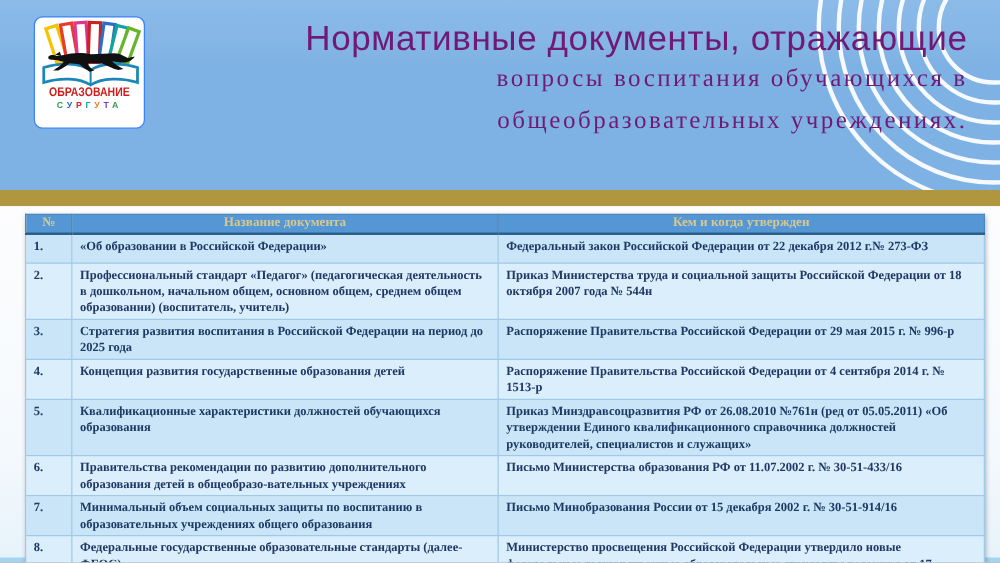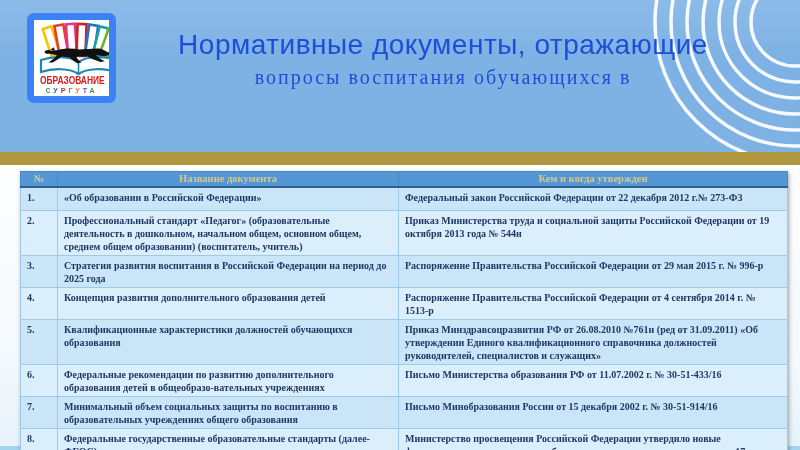--- a/index.html
+++ b/index.html
@@ -21,36 +21,36 @@
     position:absolute;left:0;top:165px;width:800px;height:285px;
     background:linear-gradient(180deg,#fdfdfe 0%,#f4f9fd 70%,#e6f2fa 100%);
   }
   .bottom-strip{
     position:absolute;left:0;bottom:0;width:800px;height:4px;
     background:var(--strip,#a3d5f1);
   }
   
   .logo-card{
     position:absolute;left:27px;top:13px;width:89px;height:90px;
-    background:#fff;border:7px solid #3b82f6;border-radius:7px;
+    background:#fff;border:1px solid #3b82f6;border-radius:7px;
     box-sizing:border-box;text-align:center;overflow:hidden;
   }
   .logo-card svg{display:block;margin:0 auto;}
   .logo-line1{
     font-family:"Liberation Sans",sans-serif;font-weight:bold;
     font-size:10px;line-height:11px;color:#cf1d1d;
     transform:scaleX(.84);transform-origin:center;white-space:nowrap;margin-top:-2px;
   }
   .logo-line2{
     font-family:"Liberation Sans",sans-serif;font-weight:bold;
     font-size:7px;line-height:9px;letter-spacing:3px;white-space:nowrap;
   }
   
   .title-block{
-    position:absolute;left:112px;right:26px;top:28px;text-align:center;color:#1d4ed8;
+    position:absolute;left:112px;right:26px;top:14px;text-align:right;color:#701a75;
   }
   .title-line1{
     font-family:"Liberation Sans",sans-serif;font-size:28px;line-height:33px;
     letter-spacing:.5px;white-space:nowrap;
   }
   .title-line2,.title-line3{
     font-family:Liberation Serif, serif;font-size:20px;line-height:33px;
     letter-spacing:2px;white-space:nowrap;
   }
   
@@ -122,20 +122,21 @@
         <path fill="#101010" d="M12 14 L18 8 L20 16 Z"></path>
       </g>
     </svg>
     <div class="logo-line1">ОБРАЗОВАНИЕ</div>
     <div class="logo-line2"><span style="color: rgb(46, 158, 79);">С</span><span style="color: rgb(31, 99, 196);">У</span><span style="color: rgb(211, 32, 39);">Р</span><span style="color: rgb(14, 165, 165);">Г</span><span style="color: rgb(232, 124, 30);">У</span><span style="color: rgb(122, 59, 191);">Т</span><span style="color: rgb(46, 158, 79);">А</span></div>
   </div>
 
   <div class="title-block">
     <div class="title-line1">Нормативные документы, отражающие</div>
     <div class="title-line2">вопросы воспитания обучающихся в</div>
+    <div class="title-line3">общеобразовательных учреждениях.</div>
   </div>
 
   <table class="doc-table">
     <colgroup>
         <col class="c-num">
         <col class="c-name">
         <col class="c-appr">
       </colgroup>
     <thead>
       <tr class="hrow">
@@ -145,41 +146,41 @@
       </tr>
     </thead>
     <tbody>
       <tr class="odd r1">
         <td>1.</td>
         <td>«Об образовании в Российской Федерации»</td>
         <td>Федеральный закон Российской Федерации от 22 декабря 2012 г.№ 273-ФЗ</td>
       </tr>
       <tr class="even r2">
         <td>2.</td>
-        <td>Профессиональный стандарт «Педагог» (образовательные деятельность в дошкольном, начальном общем, основном общем, среднем общем образовании) (воспитатель, учитель)</td>
-        <td>Приказ Министерства труда и социальной защиты Российской Федерации от 19 октября 2013 года № 544н</td>
+        <td>Профессиональный стандарт «Педагог» (педагогическая деятельность в дошкольном, начальном общем, основном общем, среднем общем образовании) (воспитатель, учитель)</td>
+        <td>Приказ Министерства труда и социальной защиты Российской Федерации от 18 октября 2007 года № 544н</td>
       </tr>
       <tr class="odd r3">
         <td>3.</td>
         <td>Стратегия развития воспитания в Российской Федерации на период до 2025 года</td>
         <td>Распоряжение Правительства Российской Федерации от 29 мая 2015 г. № 996-р</td>
       </tr>
       <tr class="even r4">
         <td>4.</td>
-        <td>Концепция развития дополнительного образования детей</td>
+        <td>Концепция развития государственные образования детей</td>
         <td>Распоряжение Правительства Российской Федерации от 4 сентября 2014 г. № 1513-р</td>
       </tr>
       <tr class="odd r5">
         <td>5.</td>
         <td>Квалификационные характеристики должностей обучающихся образования</td>
-        <td>Приказ Минздравсоцразвития РФ от 26.08.2010 №761н (ред от 31.09.2011) «Об утверждении Единого квалификационного справочника должностей руководителей, специалистов и служащих»</td>
+        <td>Приказ Минздравсоцразвития РФ от 26.08.2010 №761н (ред от 05.05.2011) «Об утверждении Единого квалификационного справочника должностей руководителей, специалистов и служащих»</td>
       </tr>
       <tr class="even r6">
         <td>6.</td>
-        <td>Федеральные рекомендации по развитию дополнительного  образования детей в общеобразо-вательных учреждениях</td>
+        <td>Правительства рекомендации по развитию дополнительного  образования детей в общеобразо-вательных учреждениях</td>
         <td>Письмо Министерства образования РФ от 11.07.2002 г. № 30-51-433/16</td>
       </tr>
       <tr class="odd r7">
         <td>7.</td>
         <td>Минимальный объем социальных защиты по воспитанию в образовательных учреждениях общего образования</td>
         <td>Письмо Минобразования России от 15 декабря 2002 г. № 30-51-914/16</td>
       </tr>
       <tr class="even r8">
         <td>8.</td>
         <td>Федеральные государственные образовательные стандарты (далее-ФГОС)</td>

